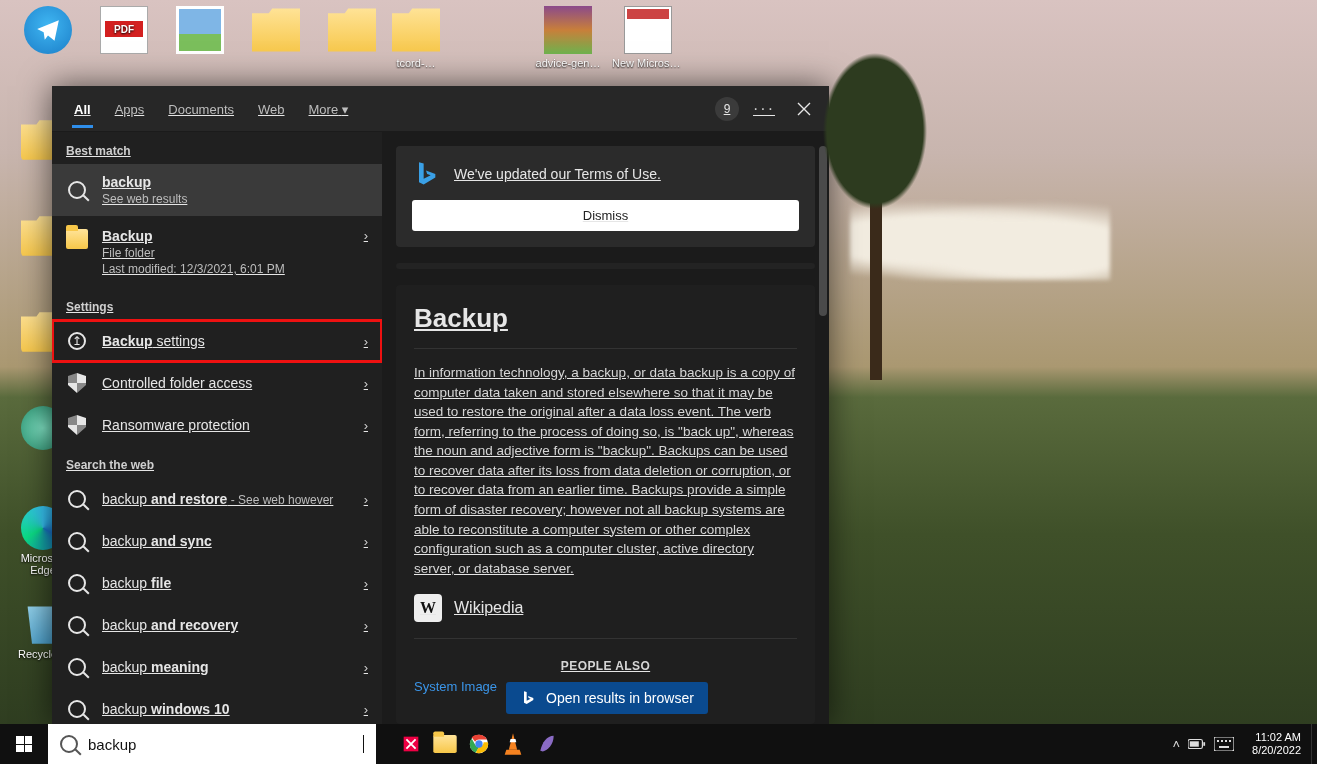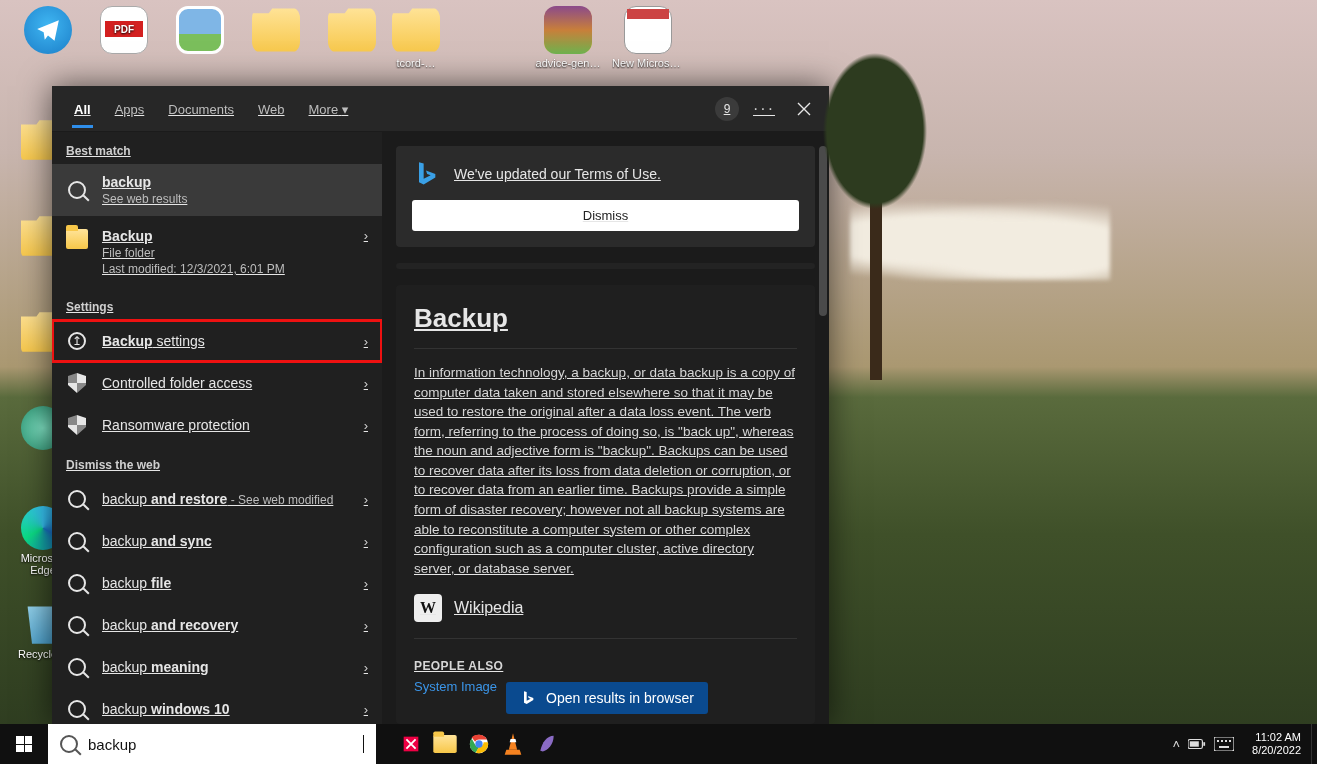--- a/index.html
+++ b/index.html
@@ -20,21 +20,21 @@
 
 .desktop::after {
   content:"";
   position:absolute; left:810px; top:20px; width:130px; height:370px;
   background:
     radial-gradient(ellipse 80px 120px at 50% 30%, #2d3b1f 0%, #2d3b1f 60%, transparent 65%),
     linear-gradient(#3a2a1a,#3a2a1a) 60px 160px / 12px 200px no-repeat;
 }
 
 .di { position:absolute; width:72px; text-align:center; color:#fff; font-size:11px; text-shadow:0 1px 2px #000; }
-.di .ic { width:48px; height:48px; margin:0 auto 3px; border-radius:12px; }
+.di .ic { width:48px; height:48px; margin:0 auto 3px; border-radius:0; }
 .folder { background: linear-gradient(#ffe49a,#f7c749); clip-path: polygon(0 15%,35% 15%,42% 5%,100% 5%,100% 95%,0 95%); }
 .di .lbl { display:block; white-space:nowrap; overflow:hidden; text-overflow:ellipsis; }
 
 
 .li { position:absolute; left:12px; width:62px; text-align:center; color:#fff; font-size:11px; text-shadow:0 1px 2px #000; }
 .li .ic { width:44px; height:44px; margin:0 auto 2px; border-radius:6px; }
 
 
 .flyout {
   position:absolute; left:52px; top:86px; width:777px; height:638px;
@@ -81,21 +81,21 @@
 .btn.pri { background:#1d6fd4; color:#fff; }
 .btn.sec { background:#fff; color:#222; }
 
 .divider { height:6px; background:#232323; border-radius:3px; }
 .panel { background:#1f1f1f; border-radius:4px; padding:18px 18px 8px; flex:1; overflow:hidden; position:relative; }
 .panel h1 { font-size:26px; font-weight:600; margin-bottom:14px; }
 .panel hr { border:none; border-top:1px solid #333; margin:6px 0 14px; }
 .panel p { font-size:13.5px; line-height:1.45; color:#d6d6d6; }
 .wiki { display:flex; align-items:center; gap:12px; margin-top:16px; }
 .wiki .w { width:28px; height:28px; background:#eee; color:#111; font-family:serif; font-weight:700; display:flex; align-items:center; justify-content:center; border-radius:4px; }
-.people { margin-top:20px; font-size:12px; font-weight:700; letter-spacing:.4px; color:#d6d6d6; }
+.people { margin-top:20px; font-size:12px; font-weight:700; letter-spacing:.4px; color:#d6d6d6;text-align:center; }
 .link { color:#3b95e8; font-size:13px; margin-top:6px; display:inline-block; }
 .openres { position:absolute; left:110px; bottom:10px; background:#0a4a8f; color:#fff; padding:8px 14px; border-radius:3px; font-size:14px; display:flex; align-items:flex-start; gap:10px; }
 
 
 .taskbar { position:absolute; left:0; bottom:0; right:0; height:40px; background:#101010; display:flex; align-items:center; color:#fff; }
 .start { width:48px; height:40px; display:flex; align-items:center; justify-content:center; cursor:pointer; }
 .winlogo { width:16px; height:16px; display:grid; grid-template:1fr 1fr/1fr 1fr; gap:1px; }
 .winlogo span { background:#fff; }
 .searchbox { width:328px; height:40px; background:#fff; display:flex; align-items:center; padding:0 12px; gap:10px; }
 .searchbox .mag { border-color:#555; }
@@ -240,26 +240,26 @@
           <span class="chev">›</span>
         </div>
         <div class="item">
           <span class="icon-sm">
               <span class="shield"></span>
             </span>
           <span>Ransomware protection</span>
           <span class="chev">›</span>
         </div>
 
-        <div class="sect">Dismiss the web</div>
-        <div class="item">
-          <span class="icon-sm">
-              <span class="mag"></span>
-            </span>
-          <span><span>backup </span><b>and restore</b><span style="color:#bdbdbd;font-size:12px;"> - See web modified</span></span>
+        <div class="sect">Search the web</div>
+        <div class="item">
+          <span class="icon-sm">
+              <span class="mag"></span>
+            </span>
+          <span><span>backup </span><b>and restore</b><span style="color:#bdbdbd;font-size:12px;"> - See web however</span></span>
           <span class="chev">›</span>
         </div>
         <div class="item">
           <span class="icon-sm">
               <span class="mag"></span>
             </span>
           <span><span>backup </span><b>and sync</b></span>
           <span class="chev">›</span>
         </div>
         <div class="item">

